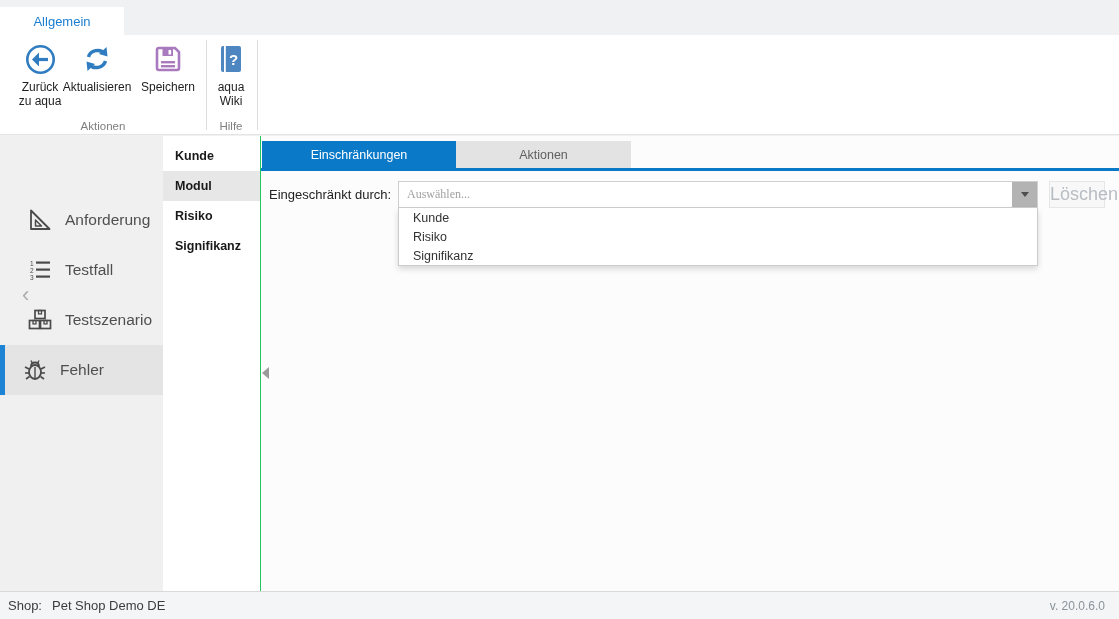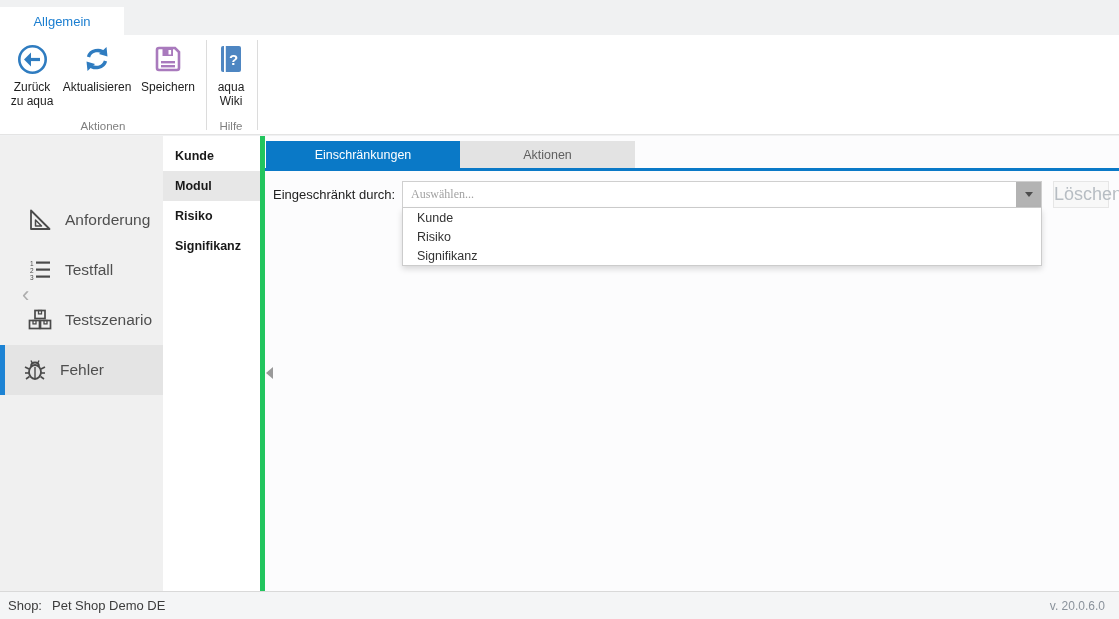--- a/index.html
+++ b/index.html
@@ -16,21 +16,21 @@
   .ribbon-tab {
     position:absolute; left:0; top:7px; width:124px; height:28px;
     background:#ffffff; color:#1b7ed0; font-size:13px;
     display:flex; align-items:center; justify-content:center;
   }
   
   .ribbon { position:absolute; left:0; top:35px; width:1119px; height:100px; background:#ffffff; border-bottom:1px solid #e4e4e4; }
   .rbtn { position:absolute; top:6px; display:flex; flex-direction:column; align-items:center; cursor:pointer; }
   .rbtn .ric { height:36px; display:flex; align-items:center; justify-content:center; }
   .rbtn .rlbl { font-size:12px; color:#1e1e1e; line-height:14px; text-align:center; margin-top:3px; }
-  .rb-back { left:6px;  width:52px; }
+  .rb-back { left:14px;  width:52px; }
   .rb-refresh { left:58px; width:78px; }
   .rb-save { left:136px; width:64px; }
   .rb-wiki { left:208px; width:46px; }
   .rsep { position:absolute; top:5px; height:90px; width:1px; background:#dcdcdc; }
   .rsep1 { left:206px; } .rsep2 { left:257px; }
   .rgroup { position:absolute; top:85px; font-size:11.5px; color:#7f7f7f; text-align:center; }
   .rg-actions { left:30px; width:146px; }
   .rg-help { left:208px; width:46px; }
   
   .sidebar { position:absolute; left:0; top:136px; width:163px; height:455px; background:#f0f0f0; }
@@ -42,21 +42,21 @@
   .nav-item .nic { width:26px; height:26px; margin-left:27px; margin-right:12px; flex:none; display:flex; align-items:center; justify-content:center; }
   .nav-item.selected { background:#e4e4e4; }
   .nav-item.selected::before { content:""; position:absolute; left:0; top:0; width:5px; height:100%; background:#1d83d4; }
   .nav-item.selected .nic { margin-left:22px; }
   
   .sublist { position:absolute; left:163px; top:136px; width:97px; height:455px; background:#ffffff; }
   .sub-item { height:30px; display:flex; align-items:center; padding-left:12px; font-size:12.5px; font-weight:bold; color:#191919; cursor:pointer; }
   .sub-item.selected { background:#e7e7e7; }
   .sublist { padding-top:5px; }
   
-  .content { position:absolute; left:260px; top:136px; width:859px; height:455px; background:#fcfcfd; border-left:5px solid #22c55e; }
+  .content { position:absolute; left:260px; top:136px; width:859px; height:455px; background:#fcfcfd; border-left:1px solid #22c55e; }
   .ctab { position:absolute; top:5px; height:27px; display:flex; align-items:center; justify-content:center; font-size:12.5px; cursor:pointer; }
   .ctab-restrictions { left:1px; width:194px; background:#0a79c7; color:#ffffff; }
   .ctab-actions { left:195px; width:175px; background:#e3e3e3; color:#5f5f5f; }
   .ctab-underline { position:absolute; left:0; top:32px; width:859px; height:3px; background:#0a79c7; }
   .panel-collapse { position:absolute; left:1px; top:231px; width:0; height:0; border-top:6px solid transparent; border-bottom:6px solid transparent; border-right:7px solid #9a9a9a; cursor:pointer; }
   .form-label { position:absolute; left:8px; top:51px; font-size:13px; color:#222222; }
   .combobox {
     position:absolute; left:137px; top:45px; width:640px; height:27px;
     background:#ffffff; border:1px solid #cfcfcf; display:flex; align-items:center;
   }

